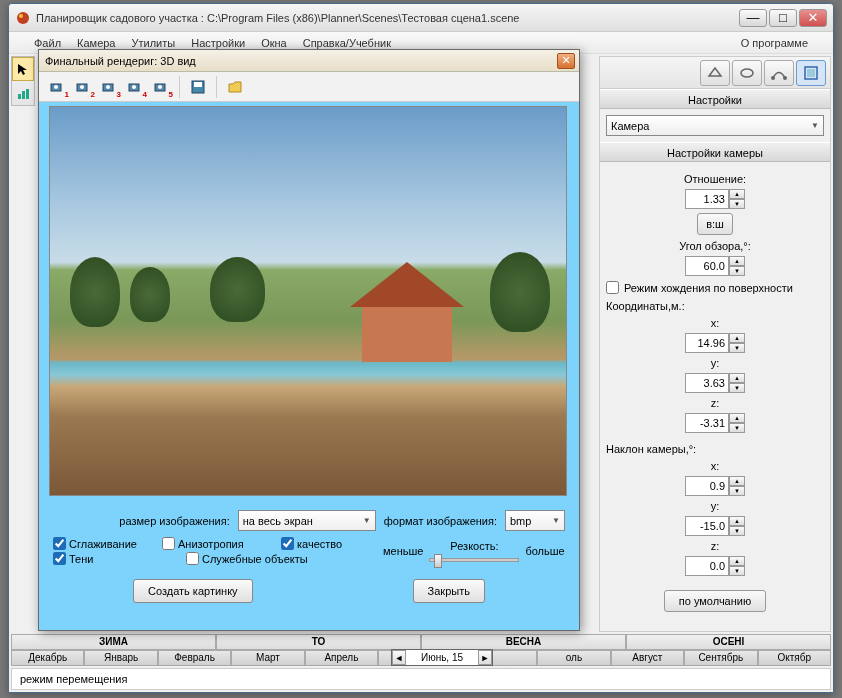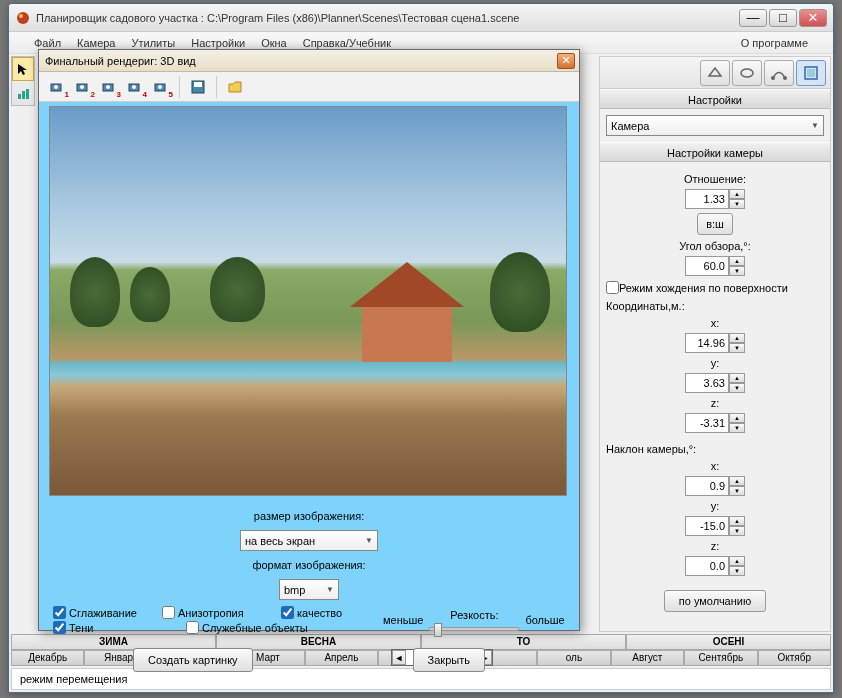--- a/index.html
+++ b/index.html
@@ -30,21 +30,21 @@
 
 .panel-header { height: 20px; background: linear-gradient(#f0f0f0, #d8d8d8); border-top: 1px solid #fff; border-bottom: 1px solid #bbb; text-align: center; line-height: 20px; font-weight: normal; }
 .panel-body { padding: 6px; }
 .form-row { display: flex; align-items: center; margin: 5px 0; gap: 4px; flex-direction: column; }
 .form-row label { text-align: right; }
 .spinner { display: inline-flex; }
 .spinner input { width: 44px; height: 20px; border: 1px solid #999; text-align: right; padding-right: 3px; }
 .spin-btns { width: 16px; height: 20px; display: flex; flex-direction: column; }
 .spin-up, .spin-dn { flex: 1; background: linear-gradient(#fafafa, #ddd); border: 1px solid #999; font-size: 6px; display: flex; align-items: center; justify-content: center; cursor: pointer; }
 .small-btn { height: 22px; padding: 0 8px; background: linear-gradient(#fafafa, #e0e0e0); border: 1px solid #999; border-radius: 3px; cursor: pointer; }
-.checkbox-row { display: flex; align-items: center; margin: 5px 0; }
+.checkbox-row { display: flex; align-items: center; gap: 5px; margin: 5px 0; }
 .checkbox-row input { width: 13px; height: 13px; }
 
 .timeline { position: absolute; left: 2px; right: 2px; bottom: 26px; height: 32px; }
 .seasons { display: flex; height: 16px; }
 .season { flex: 1; text-align: center; font-weight: bold; background: linear-gradient(#f0f0f0, #ddd); border: 1px solid #aaa; font-size: 10px; line-height: 14px; }
 .months { display: flex; height: 16px; position: relative; }
 .month { flex: 1; text-align: center; background: linear-gradient(#e8e8e8, #d0d0d0); border: 1px solid #aaa; font-size: 10px; line-height: 14px; }
 .date-picker { position: absolute; left: 380px; top: -1px; width: 102px; height: 17px; background: #fff; border: 1px solid #666; display: flex; align-items: center; }
 .date-picker .arrow { width: 14px; height: 15px; background: linear-gradient(#fafafa, #ddd); border: 1px solid #999; display: flex; align-items: center; justify-content: center; cursor: pointer; font-size: 9px; }
 .date-picker .date-val { flex: 1; text-align: center; font-size: 10px; }
@@ -246,22 +246,22 @@
         </div>
         <div style="text-align:center; margin-top:14px;">
           <button class="small-btn" style="padding:0 14px;">по умолчанию</button>
         </div>
       </div>
     </div>
 
     <div class="timeline">
       <div class="seasons">
         <div class="season">ЗИМА</div>
+        <div class="season">ТО</div>
         <div class="season">ВЕСНА</div>
-        <div class="season">ТО</div>
         <div class="season">ОСЕНІ</div>
       </div>
       <div class="months">
         <div class="month">Декабрь</div>
         <div class="month">Январь</div>
         <div class="month">Февраль</div>
         <div class="month">Март</div>
         <div class="month">Апрель</div>
         <div class="month" style="flex:2.2"></div>
         <div class="month">оль</div>
@@ -343,21 +343,21 @@
     <div class="tree" style="left:80px; top:160px; width:40px; height:55px;"></div>
     <div class="tree" style="left:440px; top:145px; width:60px; height:80px;"></div>
     <div class="tree" style="left:160px; top:150px; width:55px; height:65px;"></div>
     <div class="house">
       <div class="roof"></div>
       <div class="wall"></div>
     </div>
   </div>
 
   <div class="dlg-controls">
-    <div class="ctrl-row" style="justify-content:flex-end;flex-direction:column;">
+    <div class="ctrl-row" style="justify-content:flex-end;">
       <label>размер изображения:</label>
       <div class="combo" style="width:138px;">
         <span>на весь экран</span>
           <span class="arr">▼</span>
       </div>
       <label>формат изображения:</label>
       <div class="combo" style="width:60px; min-width:60px;">
         <span>bmp</span>
           <span class="arr">▼</span>
       </div>

